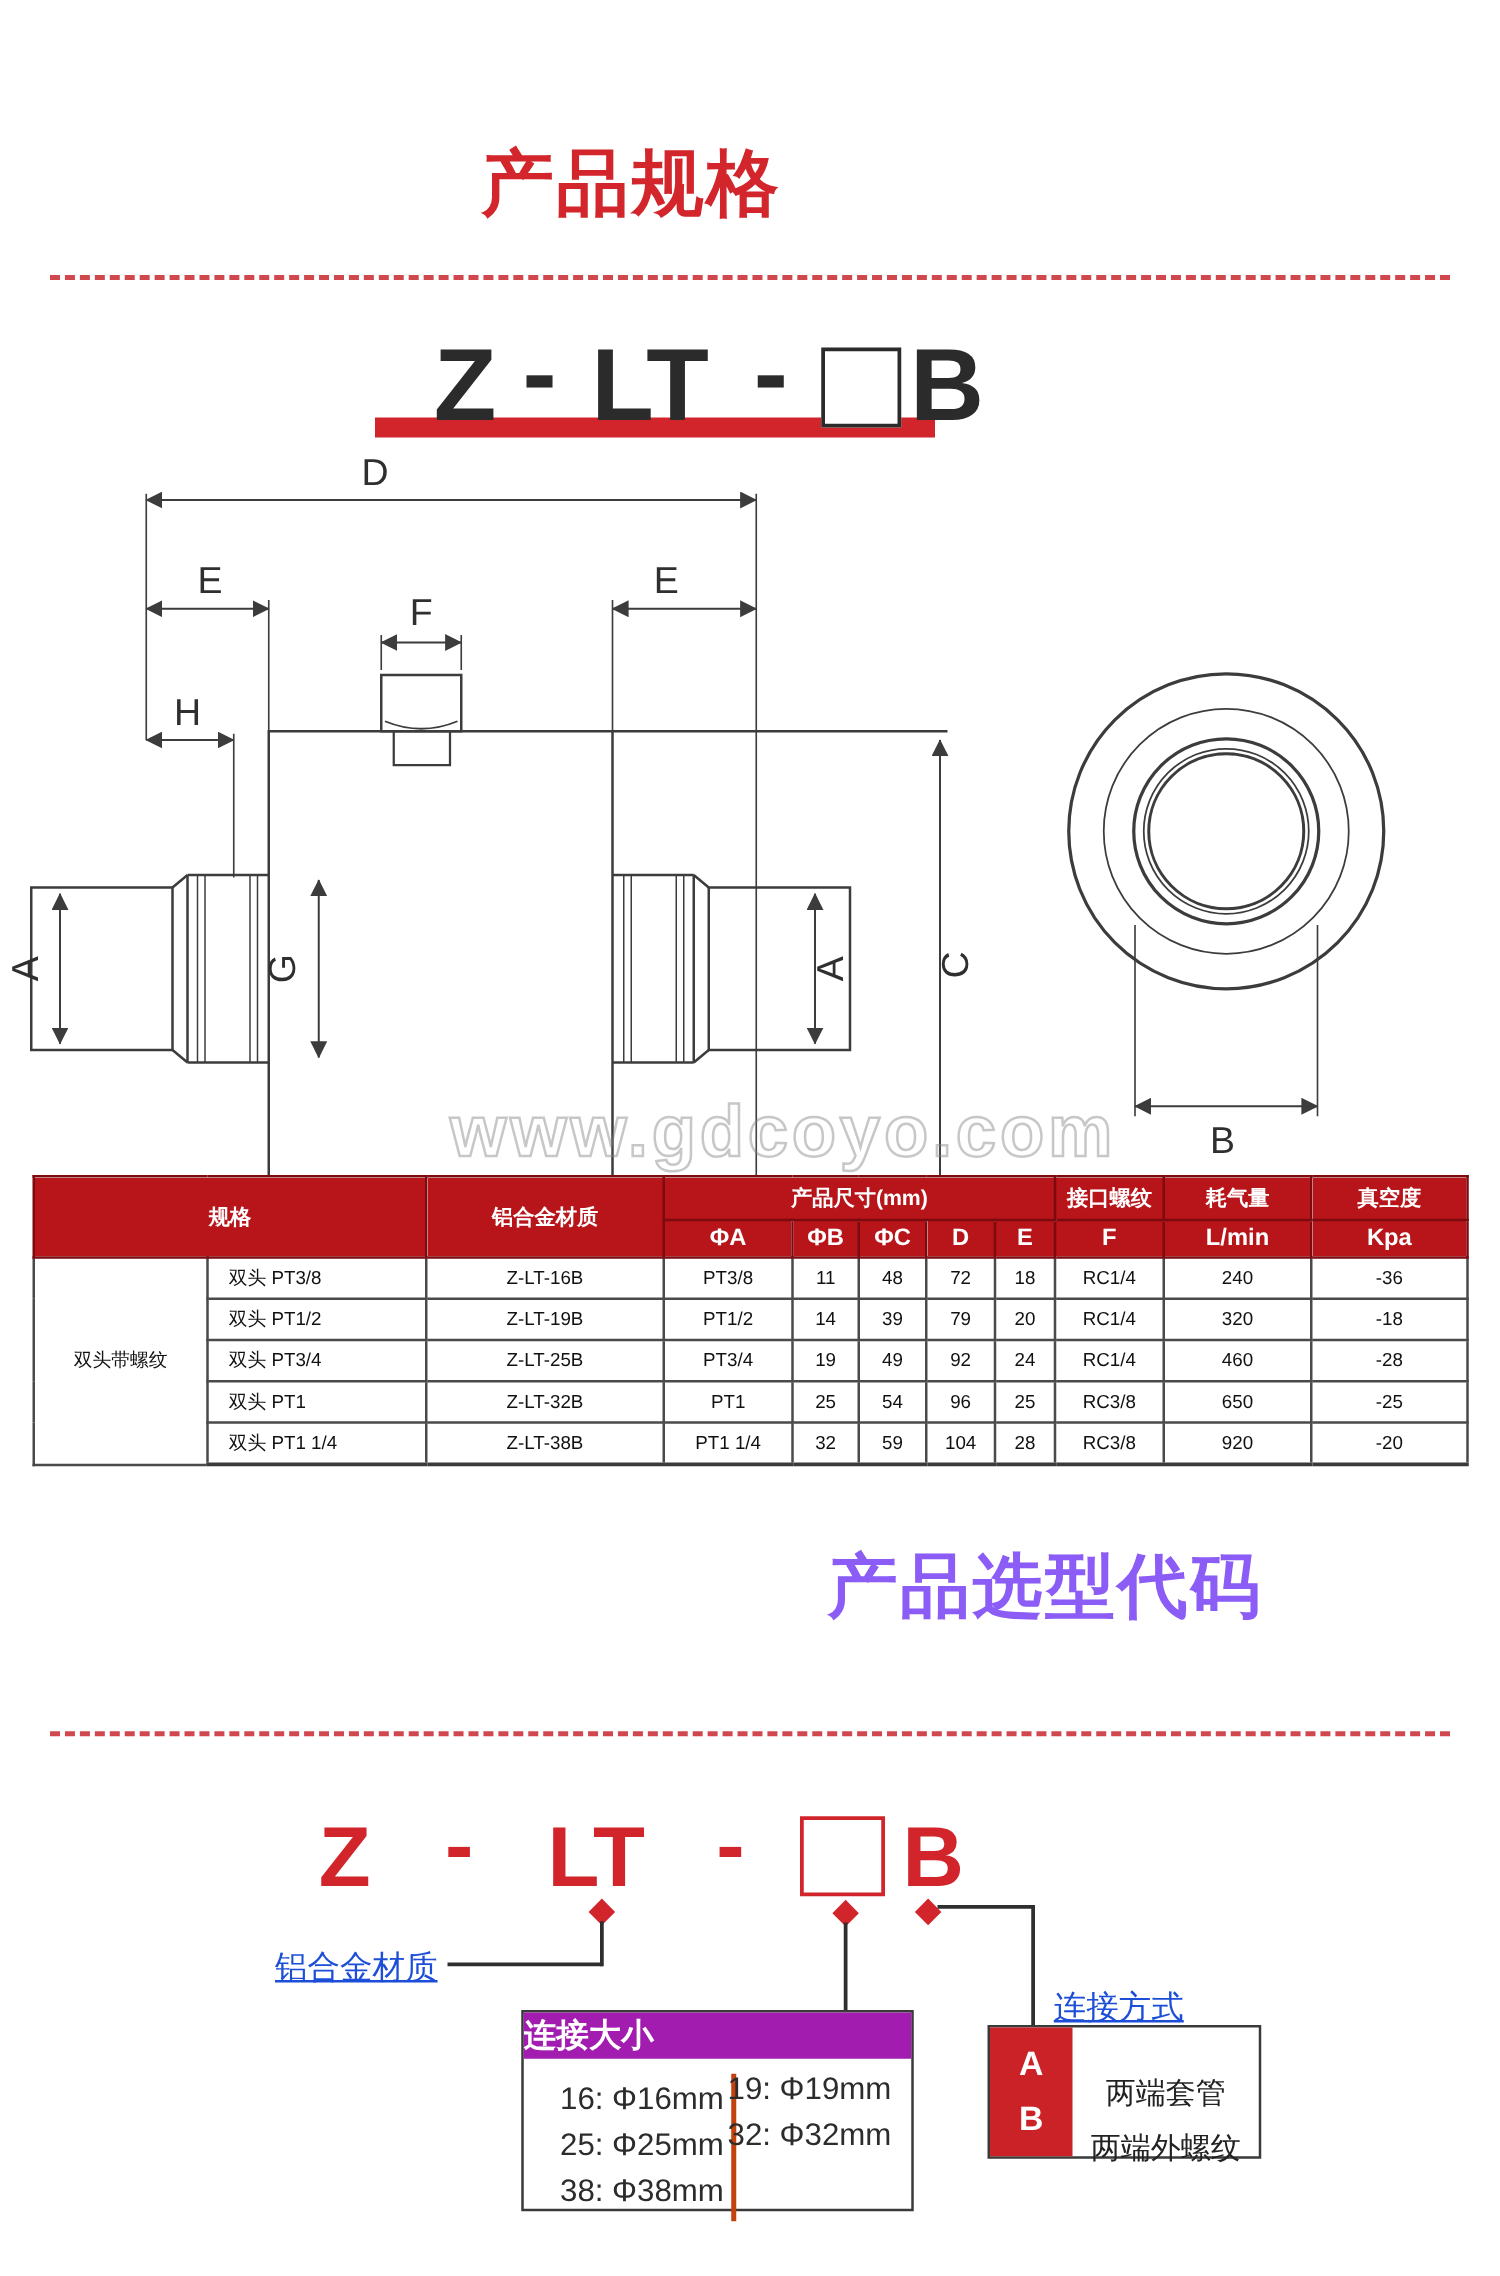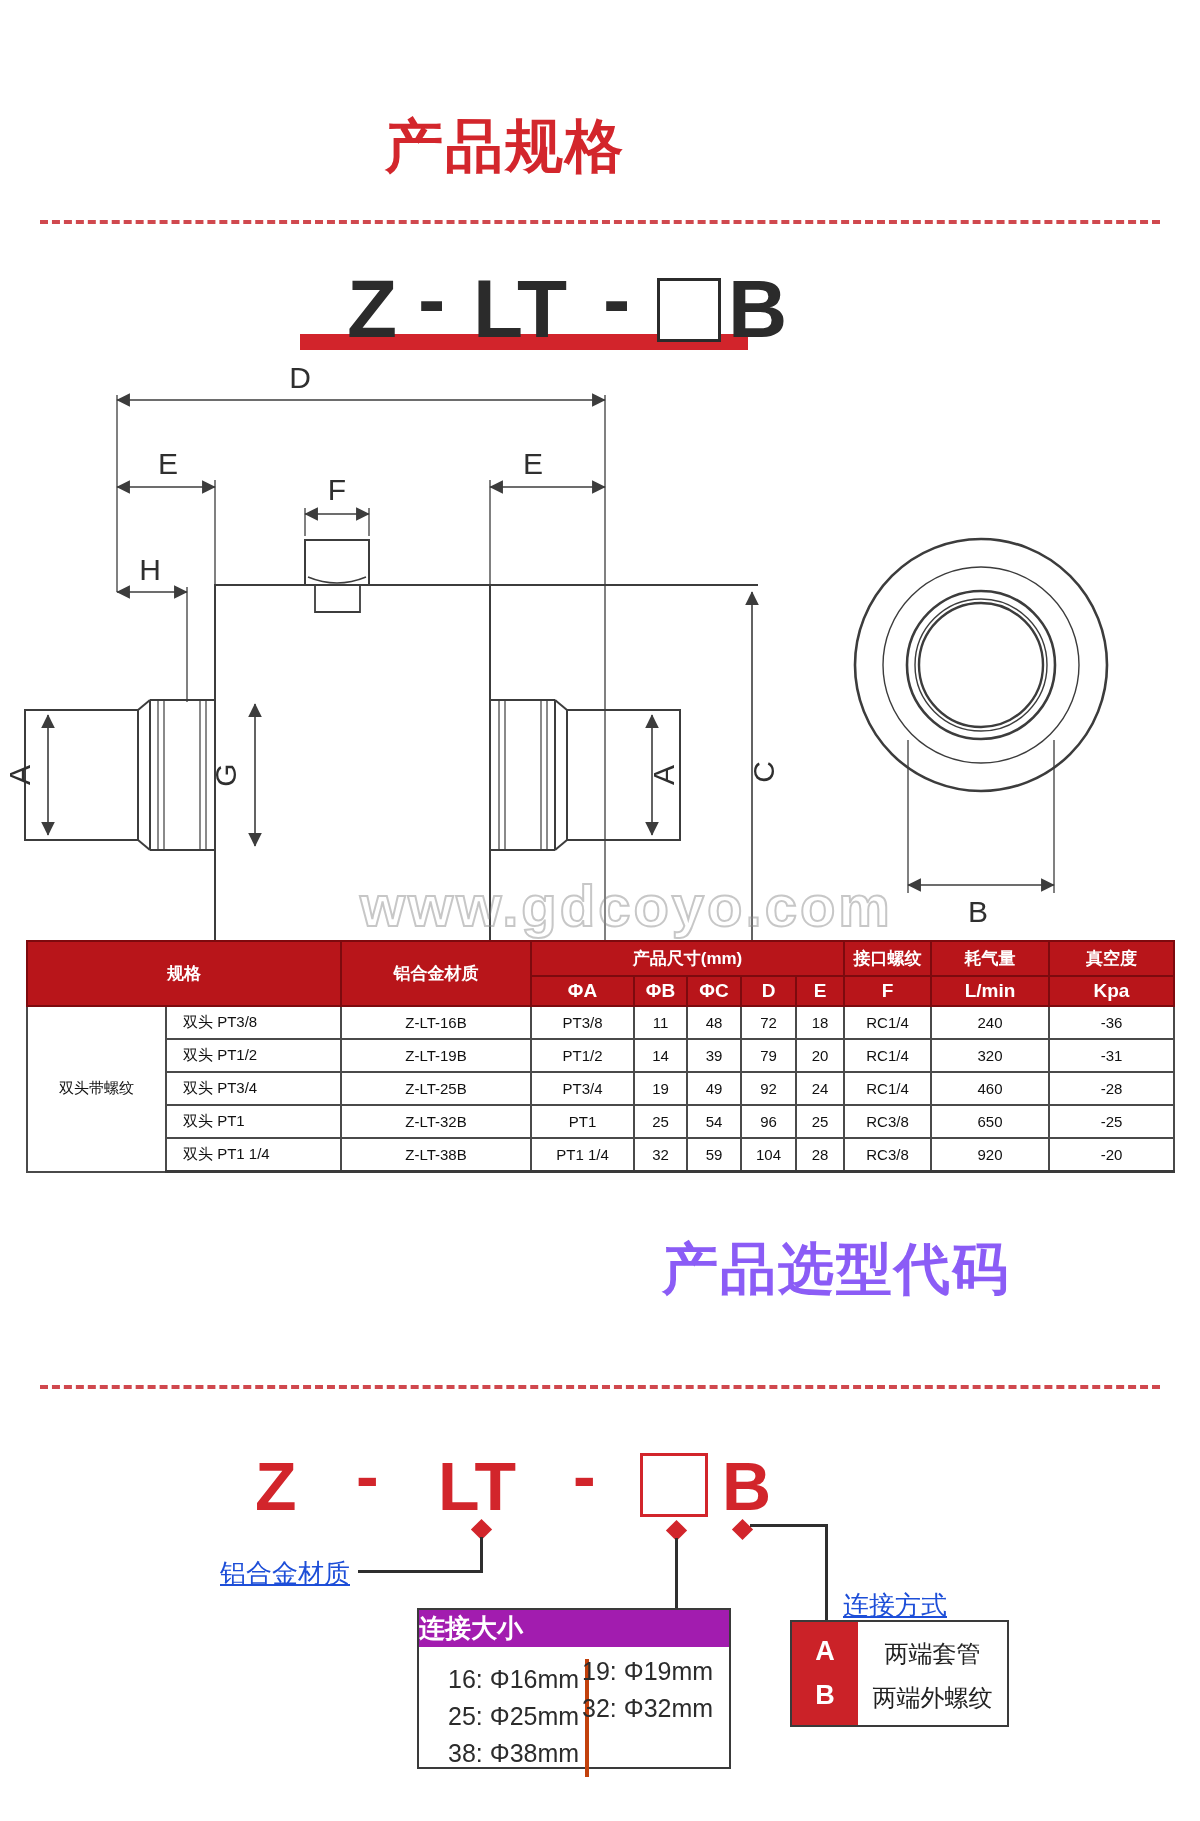--- a/index.html
+++ b/index.html
@@ -34,21 +34,21 @@
   
   .size-table{left:417px;top:1608px;width:310px;height:157px;border:2px solid #3a3a3a;z-index:3;background:#fff;}
   .size-head{height:37px;background:#a21caf;color:#fff;font-size:26px;font-weight:bold;text-align:left;line-height:37px;}
   .size-body{position:relative;height:118px;}
   .size-col-l{position:absolute;left:0;top:12px;width:149px;height:100%;border-right:4px solid #c2410c;padding-left:17px;}
   .size-col-r{position:absolute;left:151px;top:4px;right:0;height:100%;}
   .size-item{font-size:25px;color:#2c2c2c;padding:4px 0 0 12px;line-height:33px;white-space:nowrap;}
   .method-table{left:790px;top:1620px;width:215px;height:103px;border:2px solid #3a3a3a;z-index:3;background:#fff;}
   .method-red{position:absolute;left:0;top:0;width:66px;height:100%;background:#cb2228;}
   .method-code{position:absolute;left:0;width:66px;text-align:center;color:#fff;font-size:27px;font-weight:bold;}
-  .method-desc{position:absolute;left:66px;right:0;text-align:center;color:#222;font-size:24px;}
+  .method-desc{position:absolute;left:66px;right:0;text-align:center;color:#222;font-size:24px;margin-top:20px;}
   
   .drawing{left:0;top:0;z-index:0;}
   .dim-label{font-size:30px;fill:#2f2f2f;font-family:"Liberation Sans",sans-serif;}
 </style>
 </head>
 <body>
 
 <div id="page">
 
   <div class="abs big-title">产品规格</div>
@@ -195,21 +195,21 @@
     <tr>
       <td class="specname">双头 PT1/2</td>
       <td>Z-LT-19B</td>
       <td>PT1/2</td>
       <td>14</td>
       <td>39</td>
       <td>79</td>
       <td>20</td>
       <td>RC1/4</td>
       <td>320</td>
-      <td>-31</td>
+      <td>-18</td>
     </tr>
     <tr>
       <td class="specname">双头 PT3/4</td>
       <td>Z-LT-25B</td>
       <td>PT3/4</td>
       <td>19</td>
       <td>49</td>
       <td>92</td>
       <td>24</td>
       <td>RC1/4</td>

